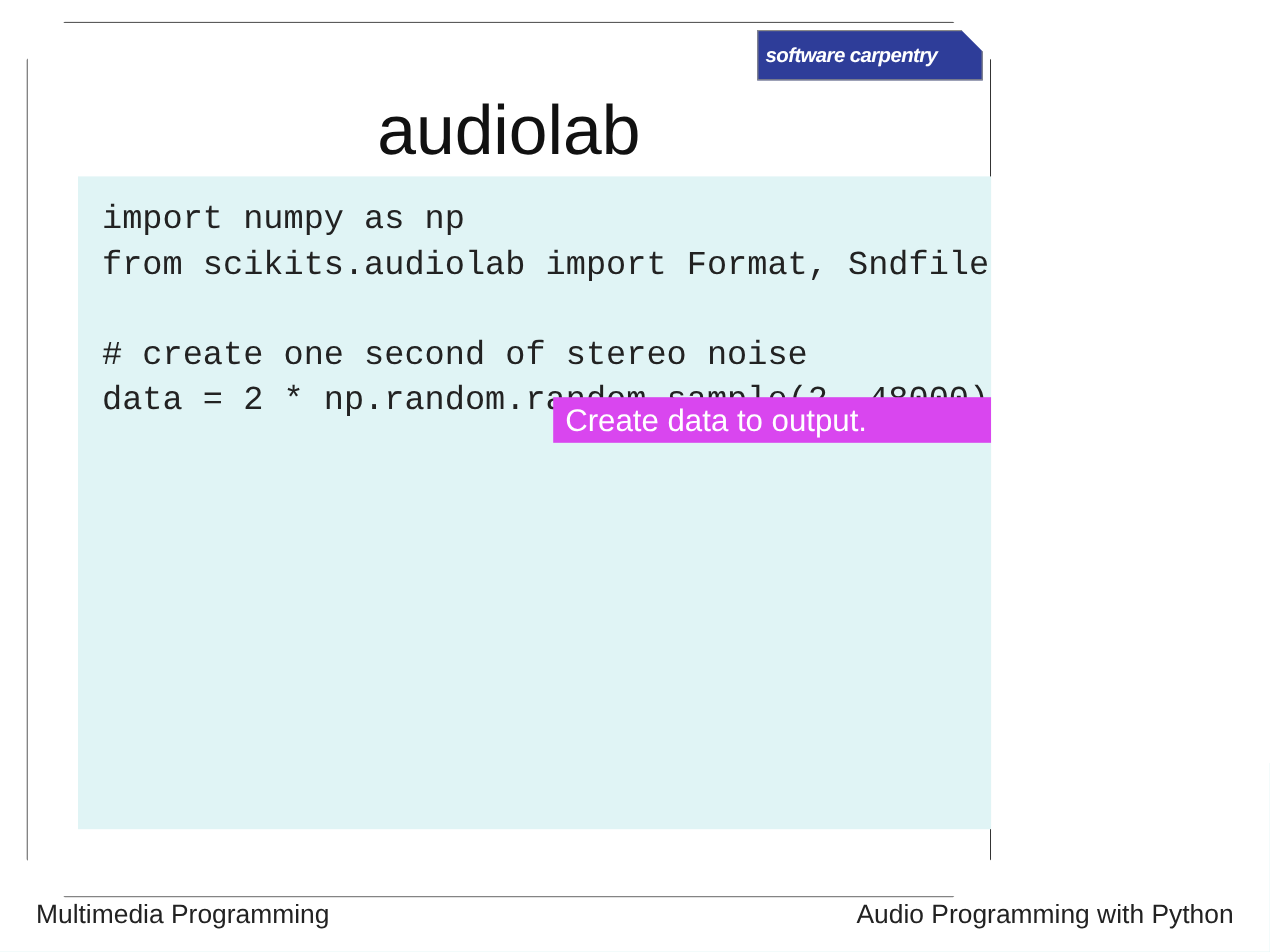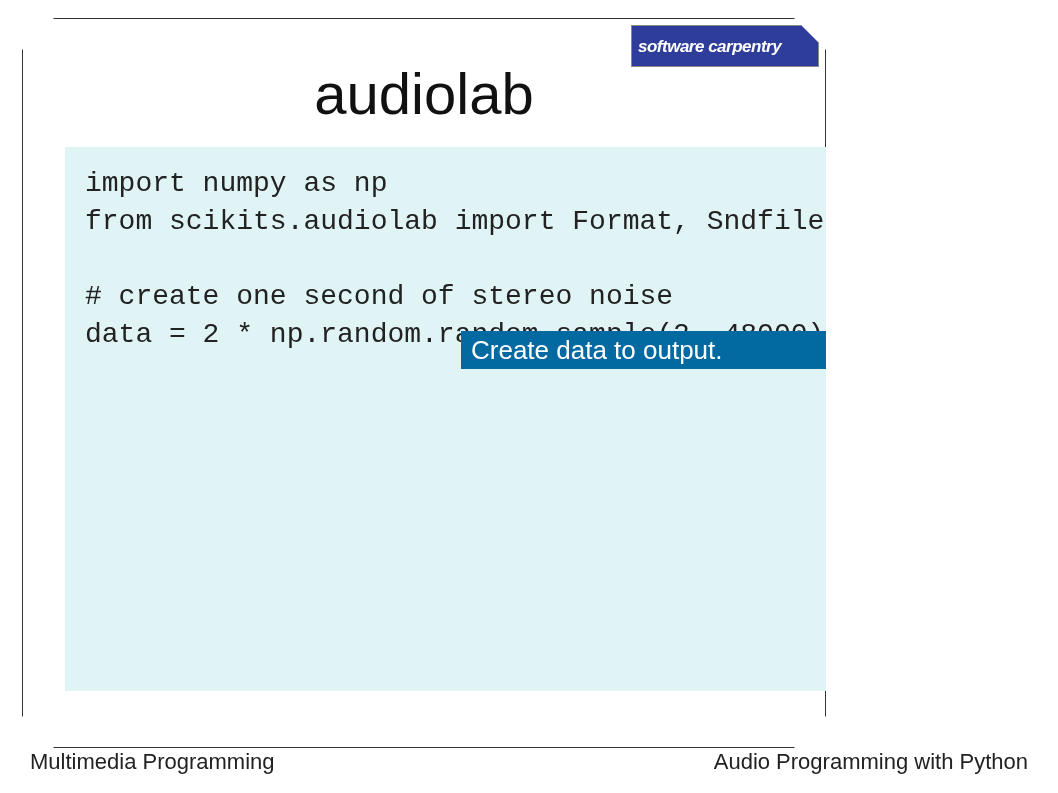--- a/index.html
+++ b/index.html
@@ -56,21 +56,21 @@
       letter-spacing: -0.5px;
     }
     .logo-bottom {
       color: #ddd;
       font-size: 8px;
       margin-top: -1px;
       white-space: nowrap;
     }
     .title {
       position: absolute;
-      top: 41px;
+      top: 56px;
       left: 0;
       width: 100%;
       text-align: center;
       font-size: 58px;
       font-weight: normal;
       color: #111;
     }
     .code-block {
       position: absolute;
       top: 128px;
@@ -84,21 +84,21 @@
       color: #222;
       line-height: 1.35;
       white-space: pre;
     }
     .callout {
       position: absolute;
       top: 312px;
       left: 438px;
       width: 490px;
       height: 38px;
-      background: #0369a1;
+      background: #d946ef;
       color: #fff;
       font-family: Arial, sans-serif;
       font-size: 26px;
       padding: 3px 10px;
       display: flex;
       align-items: center;
     }
     .footer-left {
       position: absolute;
       bottom: 18px;

